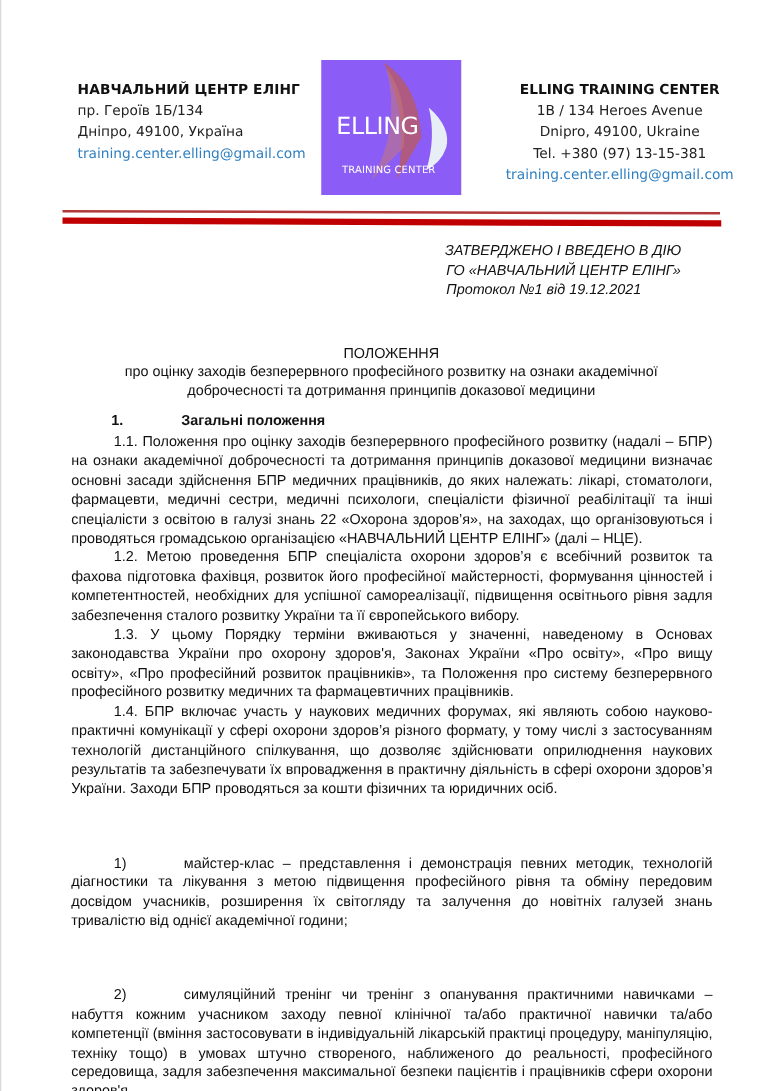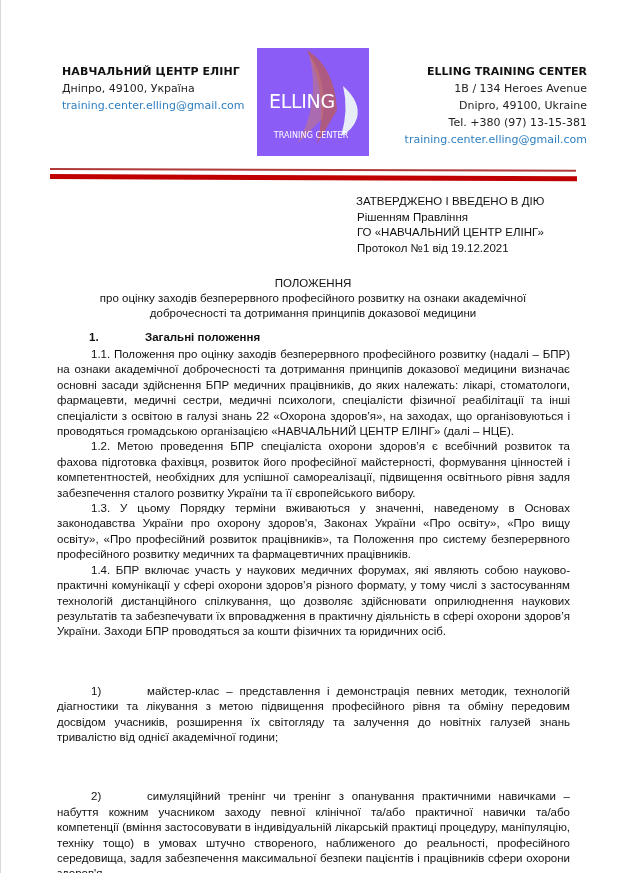--- a/index.html
+++ b/index.html
@@ -1,53 +1,54 @@
 <!DOCTYPE html>
 <html><head>
 <meta charset="utf-8">
 <style>
   html, body { margin: 0; padding: 0; background: #ffffff; }
   body { width: 617px; height: 873px; position: relative; overflow: hidden; font-family: "Liberation Sans", sans-serif; color: #111; }
   .page-edge { position: absolute; left: 0; top: 0; width: 1px; height: 873px; background: #d9d9d9; }
 
   .hdr-left { position: absolute; left: 62px; top: 63px; font-family: "DejaVu Sans", sans-serif; font-size: 11px; line-height: 17px; color: #222; }
   .hdr-left .org { font-weight: bold; font-size: 11px; letter-spacing: 0.1px; color: #111; }
-  .hdr-right { position: absolute; right: 30px; top: 63px; text-align: right; font-family: "DejaVu Sans", sans-serif; font-size: 11px; line-height: 17px; color: #222; }
+  .hdr-right { position: absolute; right: 30px; top: 63px; text-align: center; font-family: "DejaVu Sans", sans-serif; font-size: 11px; line-height: 17px; color: #222; }
   .hdr-right .org { font-weight: bold; color: #111; }
   .email { color: #2f7fc0; }
 
   .logo { position: absolute; left: 257px; top: 48px; width: 112px; height: 108px; background: #8b5cf6; overflow: hidden; }
   .logo svg { position: absolute; left: 0; top: 0; }
   .logo .brand { position: absolute; left: 12px; top: 42px; font-family: "DejaVu Sans", sans-serif; font-size: 19px; color: #fff; letter-spacing: -0.3px; }
   .logo .sub { position: absolute; left: 0; width: 108px; text-align: center; top: 83px; font-family: "DejaVu Sans", sans-serif; font-size: 8px; color: #fff; letter-spacing: 0.1px; }
 
   .rule-thin { position: absolute; left: 50px; top: 168px; width: 526px; height: 2px; background: #b03a3a; transform: rotate(0.18deg); transform-origin: left; }
   .rule-thick { position: absolute; left: 50px; top: 174px; width: 527px; height: 5px; background: #c00000; transform: rotate(0.25deg); transform-origin: left; }
 
   .approval { position: absolute; left: 357px; top: 194px; font-size: 11.5px; line-height: 15.5px; color: #111; }
-  .approval div { white-space: nowrap; }
+  .approval div { white-space: nowrap; font-style: italic; }
   .approval .l1 { margin-left: -1px; }
 
   .title { position: absolute; left: 50px; width: 526px; top: 276px; text-align: center; font-weight: normal; font-size: 11.5px; line-height: 15px; }
   .title .sub { display: block; }
 
   .body-text { position: absolute; left: 57px; width: 513px; font-size: 11.5px; line-height: 15.4px; text-align: justify; }
   .body-text p { margin: 0; text-indent: 34px; }
   .sec-head { position: absolute; left: 89px; top: 331px; font-weight: bold; font-size: 11.5px; }
   .sec-head .num { display: inline-block; width: 56px; }
   .body-text p.li { text-indent: 34px; margin-top: 44px; }
   .body-text p.li .n { display: inline-block; width: 56px; text-indent: 0; }
 </style>
 </head>
 <body>
 
 <div class="page-edge"></div>
 
 <div class="hdr-left">
   <div class="org">НАВЧАЛЬНИЙ ЦЕНТР ЕЛІНГ</div>
+  <div>пр. Героїв 1Б/134</div>
   <div>Дніпро, 49100, Україна</div>
   <div class="email">training.center.elling@gmail.com</div>
 </div>
 
 <div class="logo">
   <svg width="108" height="108" viewBox="0 0 108 108">
     <path d="M50 2 Q78 20 80 62 L60 96 Q72 50 50 2 Z" fill="#b95a5a" opacity="0.75"></path>
     <path d="M52 6 Q70 30 66 70 L40 96 Q64 56 52 6 Z" fill="#c47878" opacity="0.55"></path>
     <path d="M86 38 Q104 54 100 70 Q96 82 84 88 Q92 62 86 38 Z" fill="#e8eef6"></path>
   </svg>
@@ -61,21 +62,20 @@
   <div>Dnipro, 49100, Ukraine</div>
   <div>Tel. +380 (97) 13-15-381</div>
   <div class="email">training.center.elling@gmail.com</div>
 </div>
 
 <div class="rule-thin"></div>
 <div class="rule-thick"></div>
 
 <div class="approval">
   <div class="l1">ЗАТВЕРДЖЕНО І ВВЕДЕНО В ДІЮ</div>
-  <div>Рішенням Правління</div>
   <div>ГО «НАВЧАЛЬНИЙ ЦЕНТР ЕЛІНГ»</div>
   <div>Протокол №1 від 19.12.2021</div>
 </div>
 
 <div class="title">
   <span class="sub">ПОЛОЖЕННЯ</span>
   <span class="sub">про оцінку заходів безперервного професійного розвитку на ознаки академічної</span>
   <span class="sub">доброчесності та дотримання принципів доказової медицини</span>
 </div>
 

